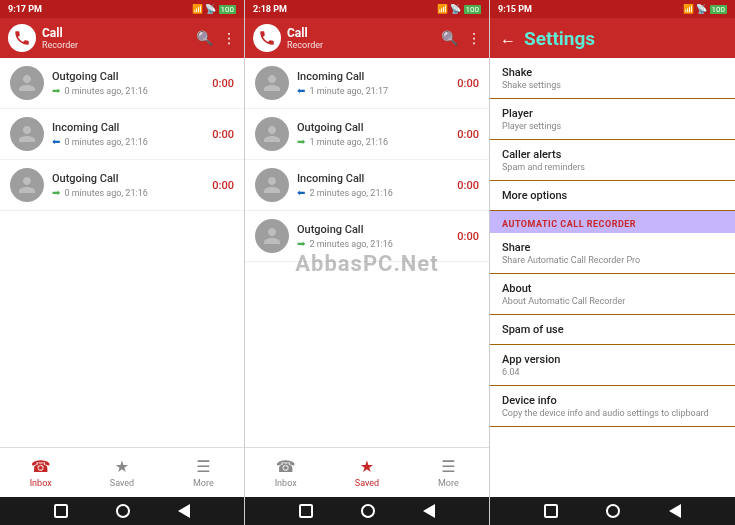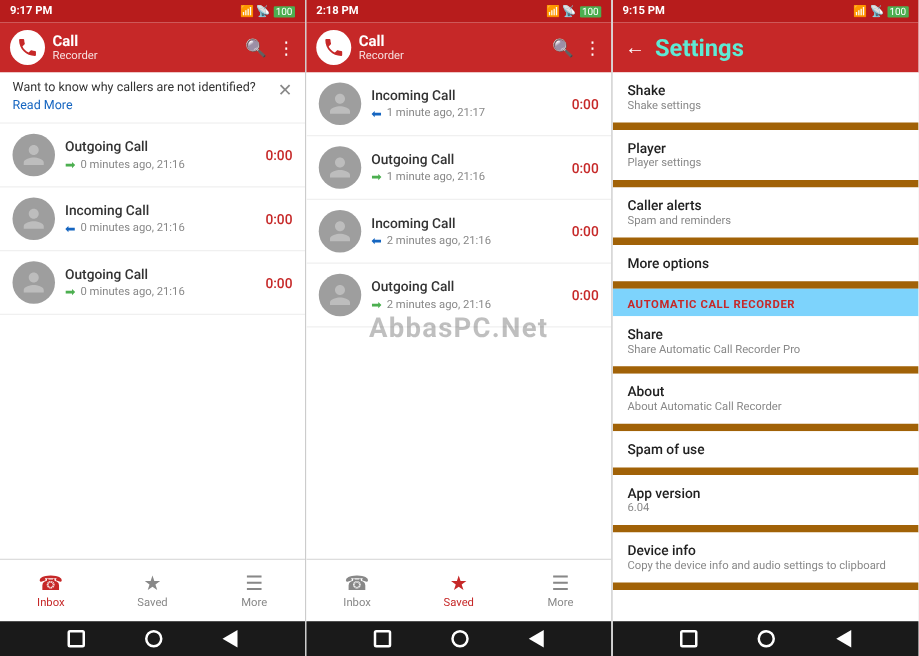--- a/index.html
+++ b/index.html
@@ -175,25 +175,25 @@
     .back-arrow { font-size: 16px; color: white; cursor: pointer; }
     .settings-title { font-size: 19px; font-weight: bold; color: #5eead4; flex: 1; }
 
     .settings-list { flex: 1; overflow-y: auto; background: white; }
     .settings-section-header {
       padding: 8px 12px 4px 12px;
       font-size: 9px;
       font-weight: bold;
       color: #c62828;
       letter-spacing: 0.5px;
-      background: #7dd3fc;
+      background: #c4b5fd;
     }
     .settings-item {
       padding: 8px 12px;
-      border-bottom: 6px solid #a16207;
+      border-bottom: 1px solid #a16207;
       background: white;
       cursor: pointer;
     }
     .settings-item-title { font-size: 11px; color: #212121; font-weight: 500; }
     .settings-item-sub { font-size: 9px; color: #888; margin-top: 1px; }
 
     
     .watermark {
       position: absolute;
       top: 50%;
@@ -235,27 +235,20 @@
     <div class="app-bar-title">
       <div class="title-main">Call</div>
       <div class="title-sub">Recorder</div>
     </div>
     <div class="app-bar-icons">
       <span>🔍</span>
       <span>⋮</span>
     </div>
   </div>
 
-  <div class="notice-banner">
-    <div class="notice-text">
-      <span>Want to know why callers are not identified?</span>
-      <a class="notice-read-more">Read More</a>
-    </div>
-    <span class="notice-close">✕</span>
-  </div>
 
   <div class="call-list">
 
   <div class="call-item">
     <div class="avatar">
       <svg viewBox="0 0 24 24" width="20" height="20" fill="#bdbdbd">
             <path d="M12 12c2.7 0 4.8-2.1 4.8-4.8S14.7 2.4 12 2.4 7.2 4.5 7.2 7.2 9.3 12 12 12zm0 2.4c-3.2 0-9.6 1.6-9.6 4.8v2.4h19.2v-2.4c0-3.2-6.4-4.8-9.6-4.8z"></path>
           </svg>
     </div>
     <div class="call-info">

